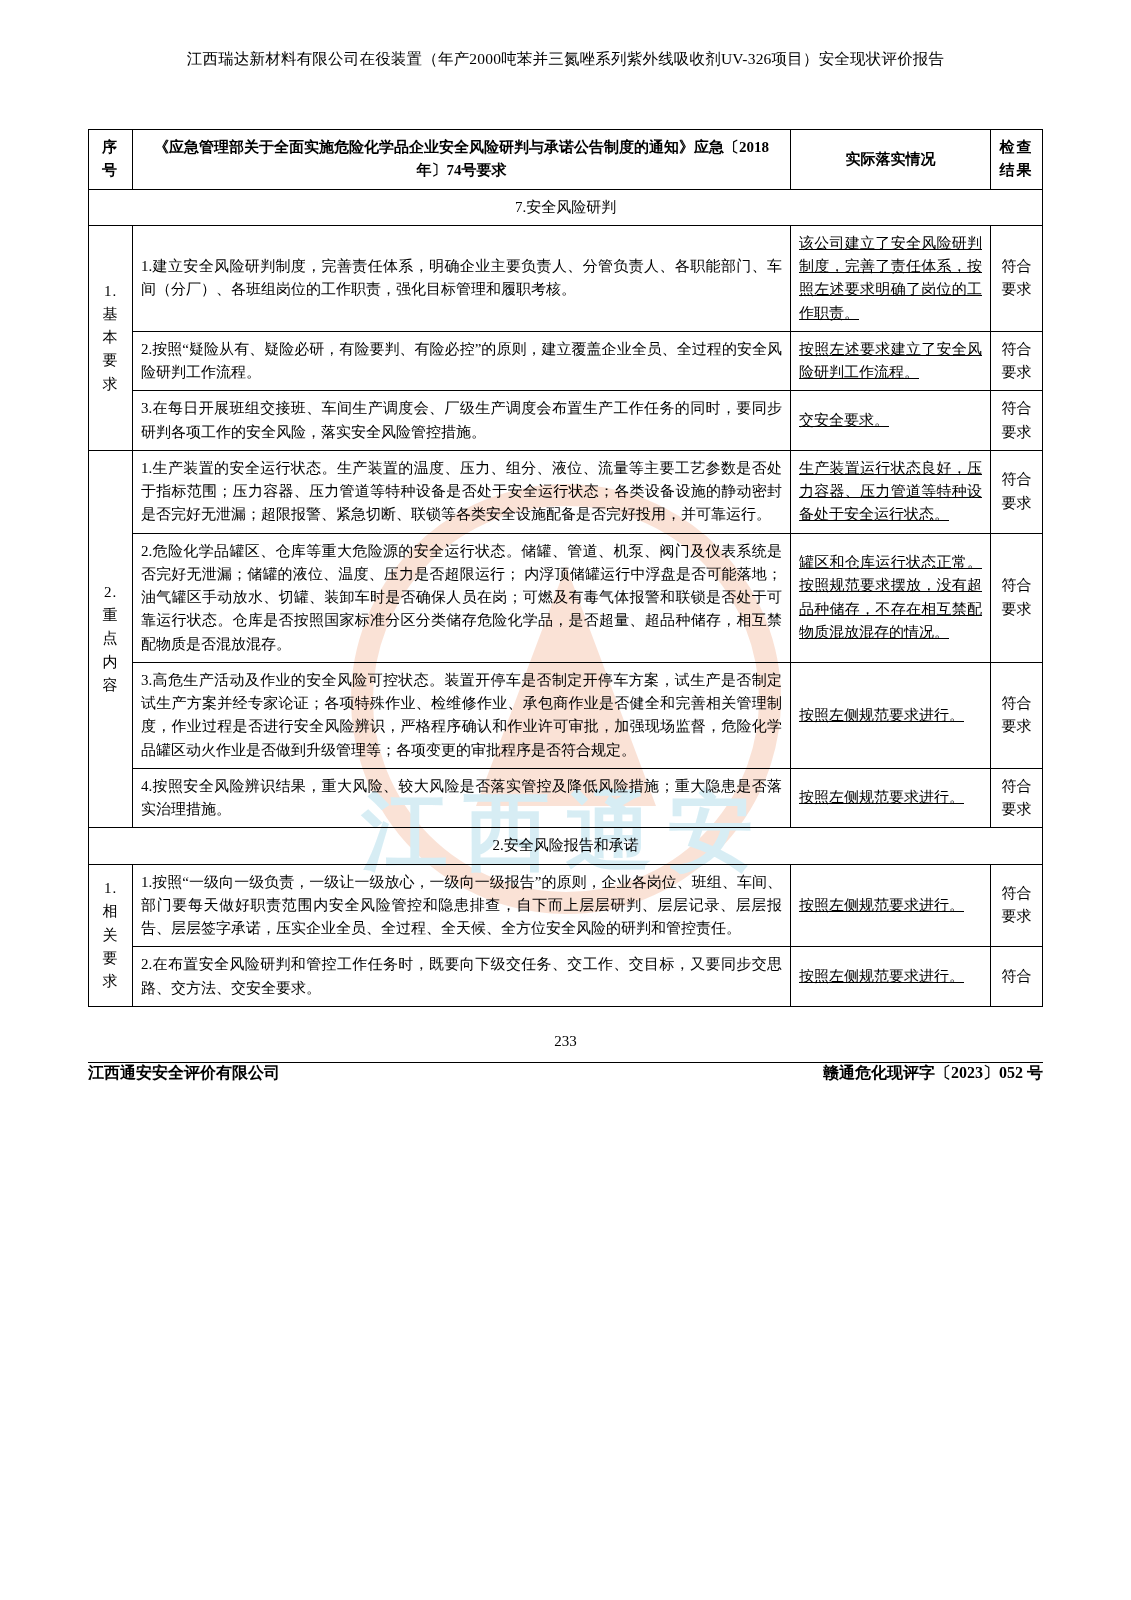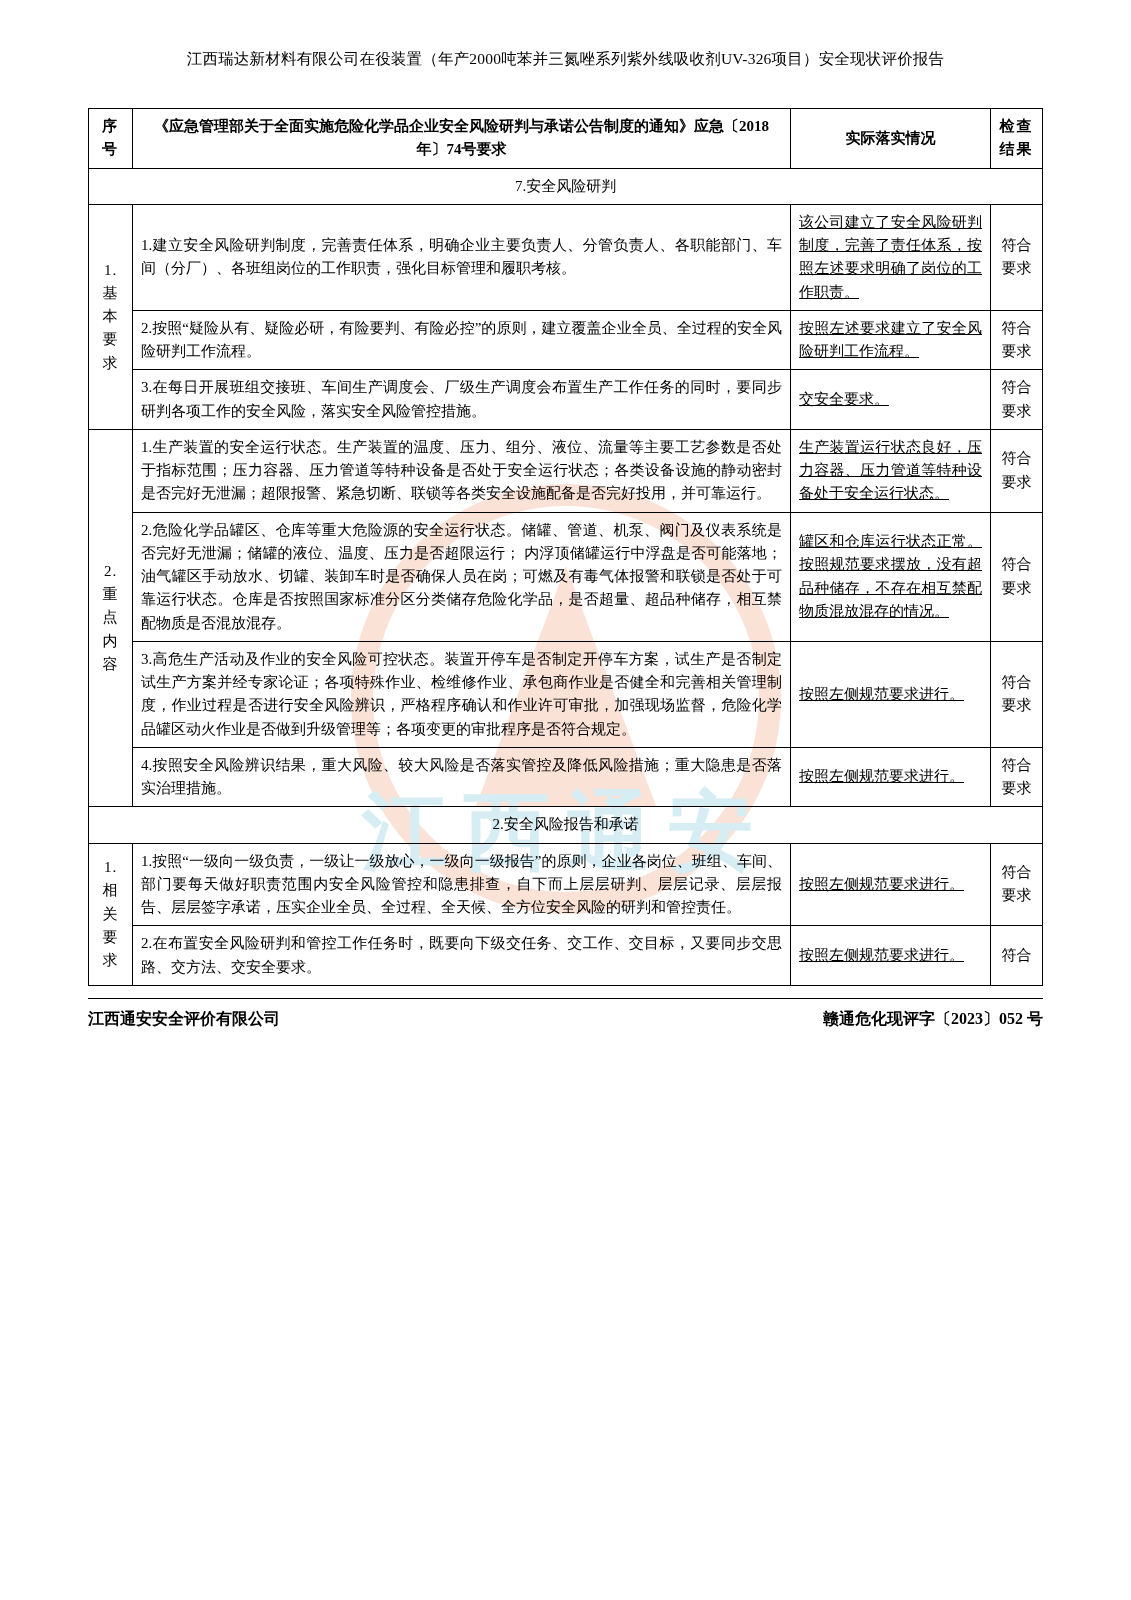--- a/index.html
+++ b/index.html
@@ -79,21 +79,21 @@
     text-align: center;
     font-size: 15.5px;
     padding-top: 49px;
     letter-spacing: 0.2px;
     font-family: "Liberation Serif", serif;
   }
   .content-wrap {
     position: relative;
     z-index: 2;
     padding: 0 88px;
-    margin-top: 38px;
+    margin-top: 59px;
   }
   table.main {
     border-collapse: collapse;
     width: 100%;
     table-layout: fixed;
     background: transparent;
   }
   table.main td {
     border: 1.2px solid #000;
     padding: 6px 8px;
@@ -148,21 +148,20 @@
     z-index: 2;
     text-align: center;
     font-size: 15px;
     margin-top: 26px;
   }
   .doc-footer {
     position: relative;
     z-index: 2;
     margin: 12px 88px 0 88px;
     border-top: 1.2px solid #000;
-    padding-top: 10px;
     display: flex;
     justify-content: space-between;
     font-size: 16px;
     font-weight: bold;
   }
 </style>
 </head>
 <body>
 
 <div class="page">
@@ -245,19 +244,20 @@
         </tr>
         <tr>
           <td class="req-cell">2.在布置安全风险研判和管控工作任务时，既要向下级交任务、交工作、交目标，又要同步交思路、交方法、交安全要求。</td>
           <td class="act-cell">按照左侧规范要求进行。</td>
           <td class="res-cell">符合</td>
         </tr>
       </tbody>
     </table>
   </div>
 
+  <div class="page-num">233</div>
 
   <div class="doc-footer">
     <div>江西通安安全评价有限公司</div>
     <div>赣通危化现评字〔2023〕052 号</div>
   </div>
 
 </div>
 
 </body></html>

